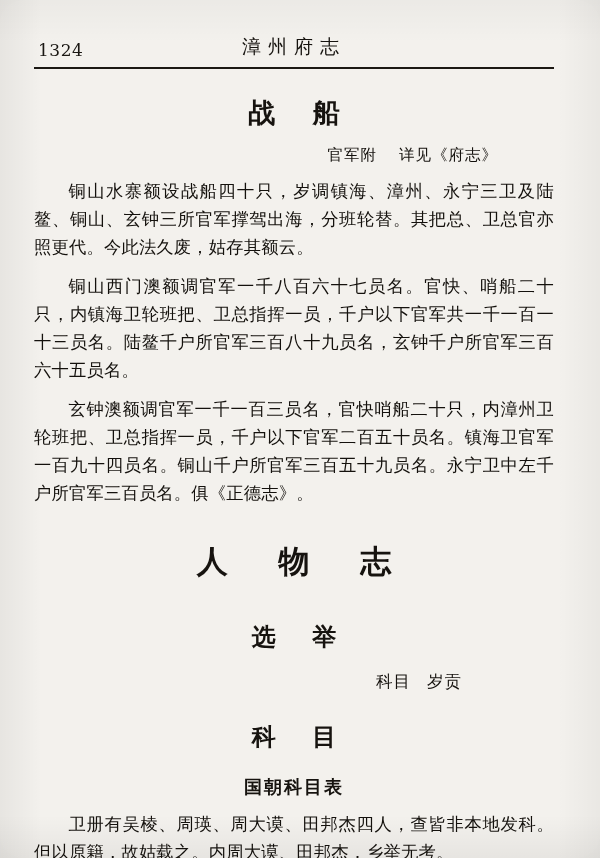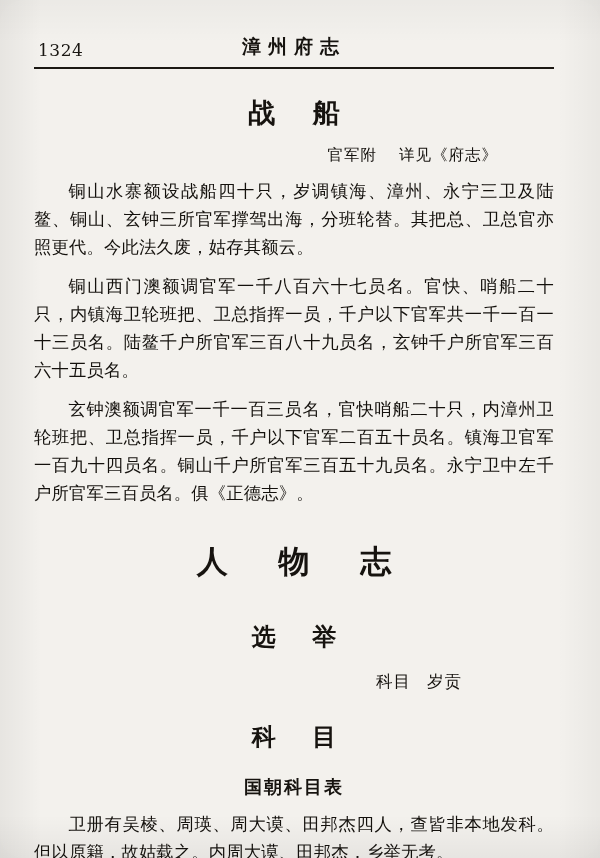--- a/index.html
+++ b/index.html
@@ -47,21 +47,21 @@
     font-family: "DejaVu Serif", "Liberation Serif", serif;
     padding-left: 4px;
   }
   .running-title {
     position: absolute;
     left: 0;
     right: 0;
     text-align: center;
     font-size: 19px;
     letter-spacing: 7px;
-    font-weight: bold;
+    font-weight: normal;
     color: #16130f;
   }
   .rule {
     margin-top: 7px;
     border-top: 2px solid #1b1813;
     width: 100%;
   }
 
   .section-title {
     text-align: center;

